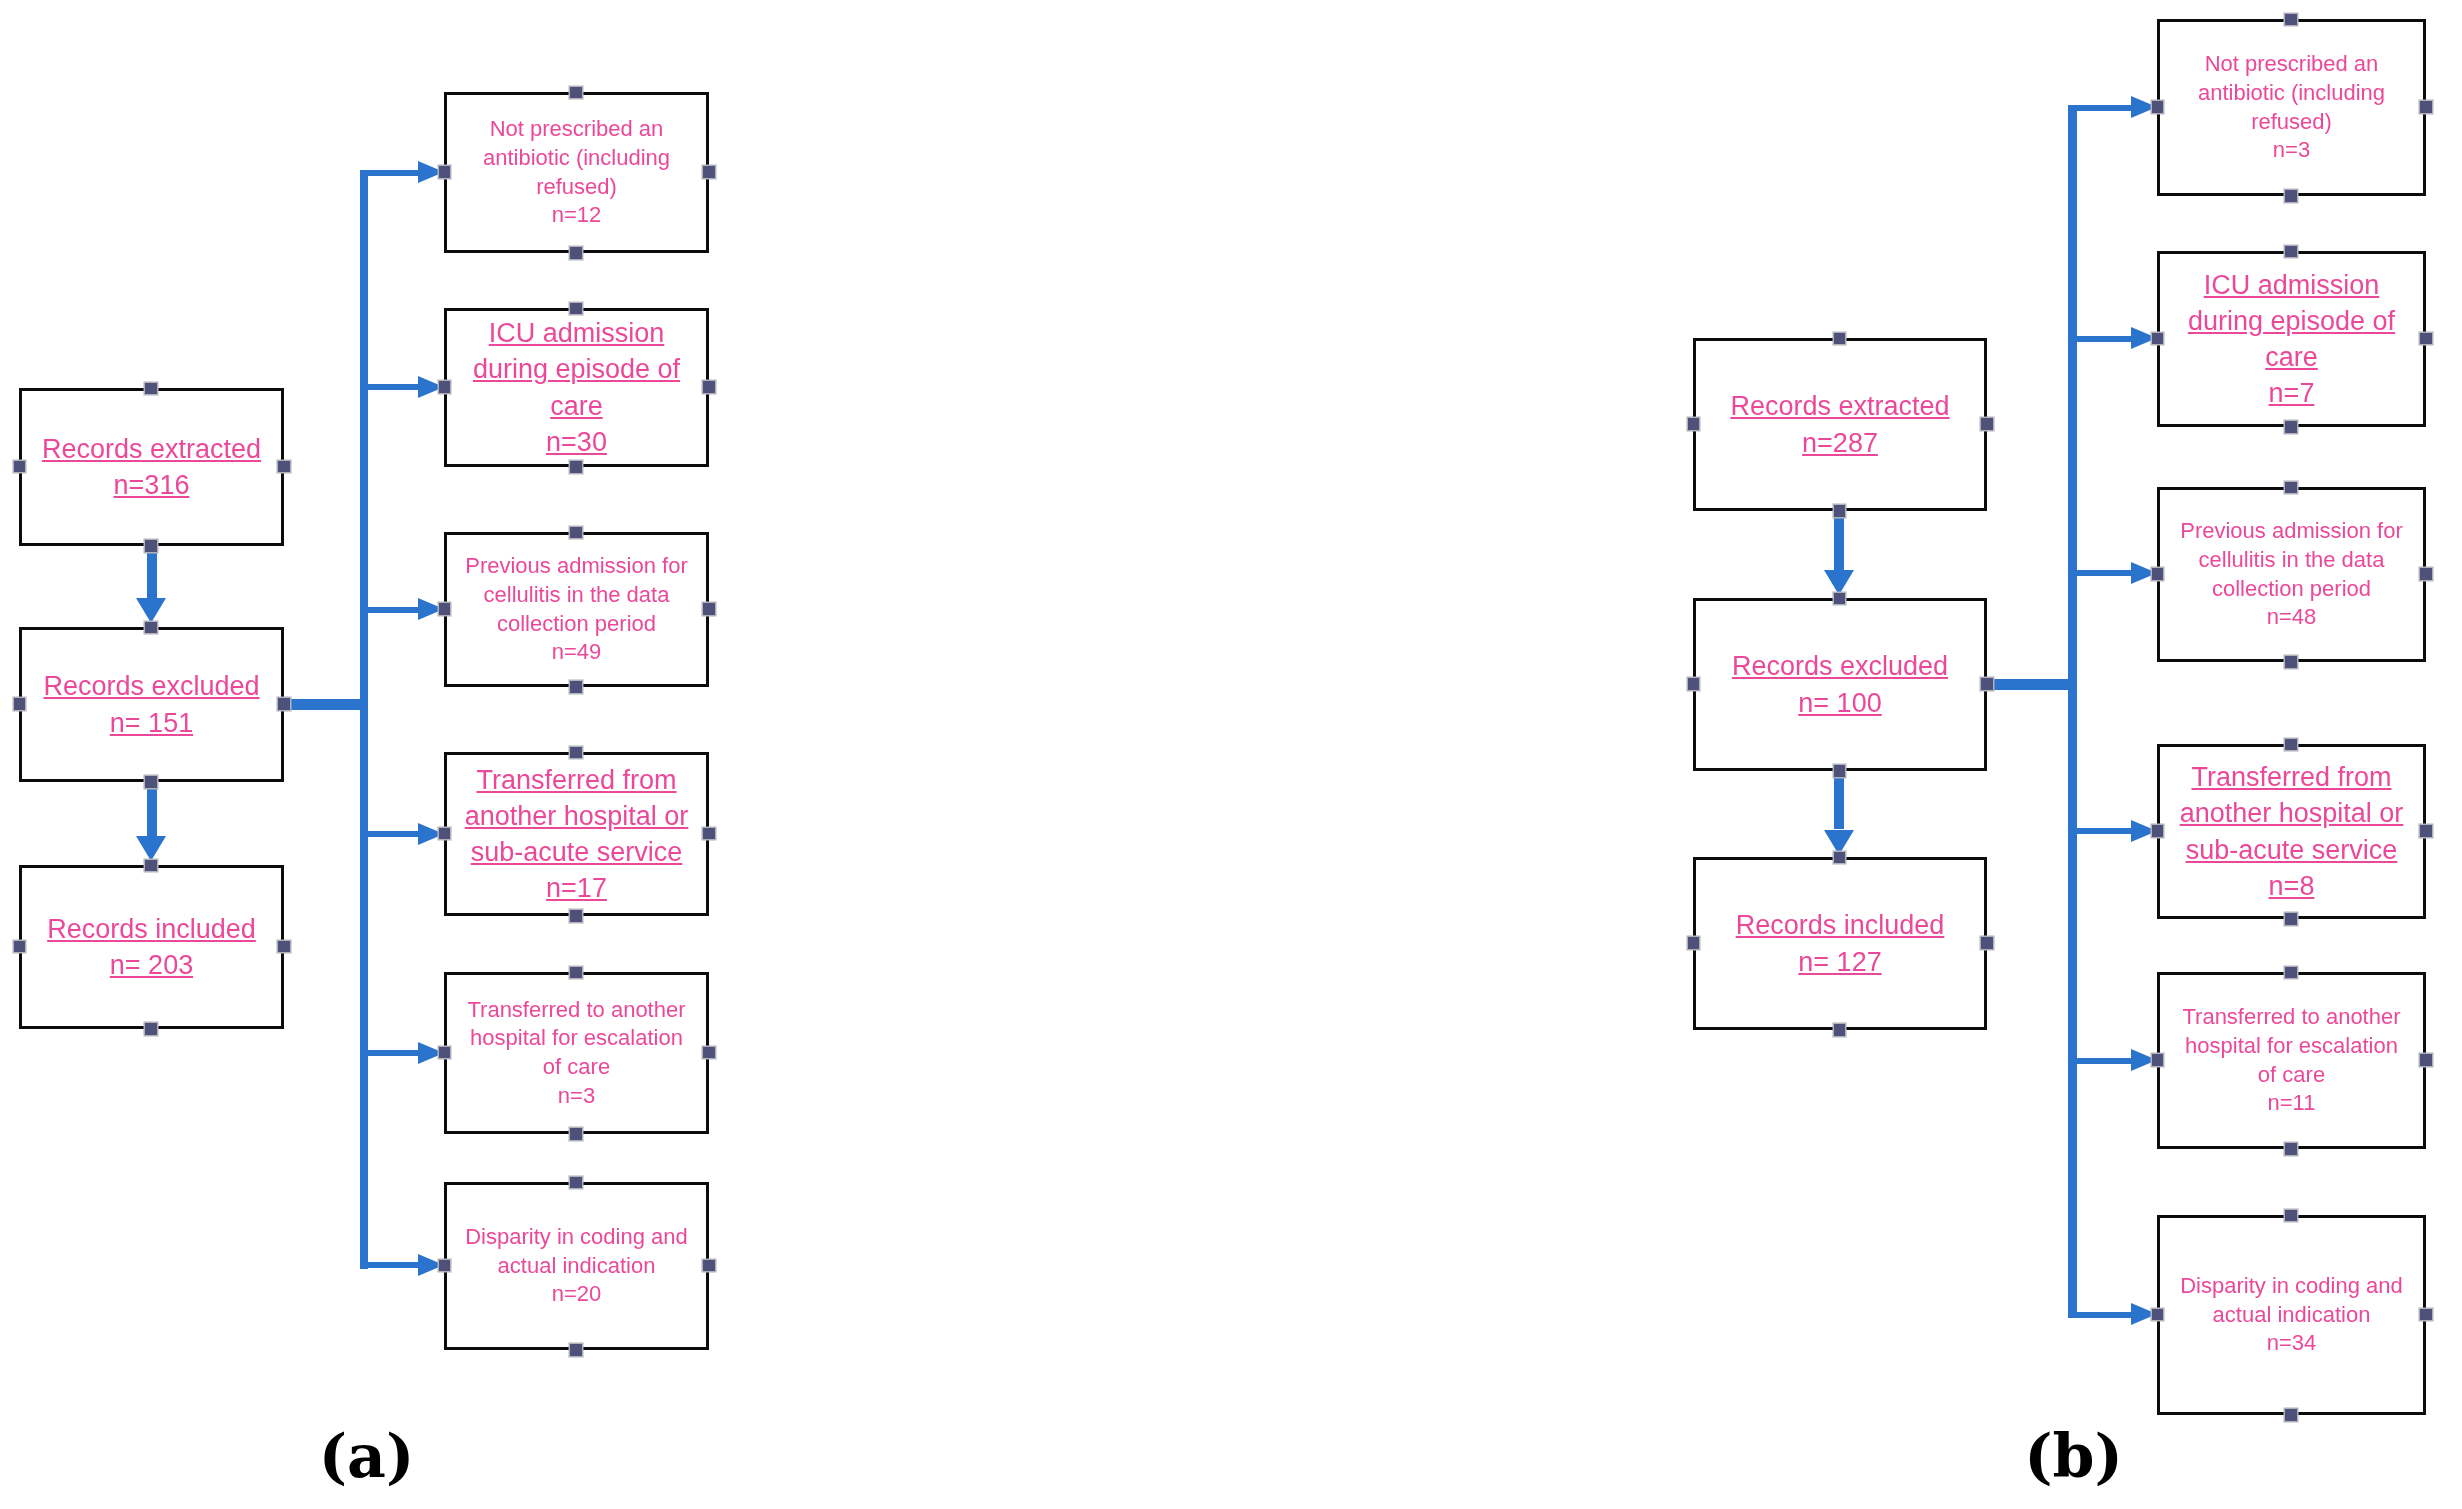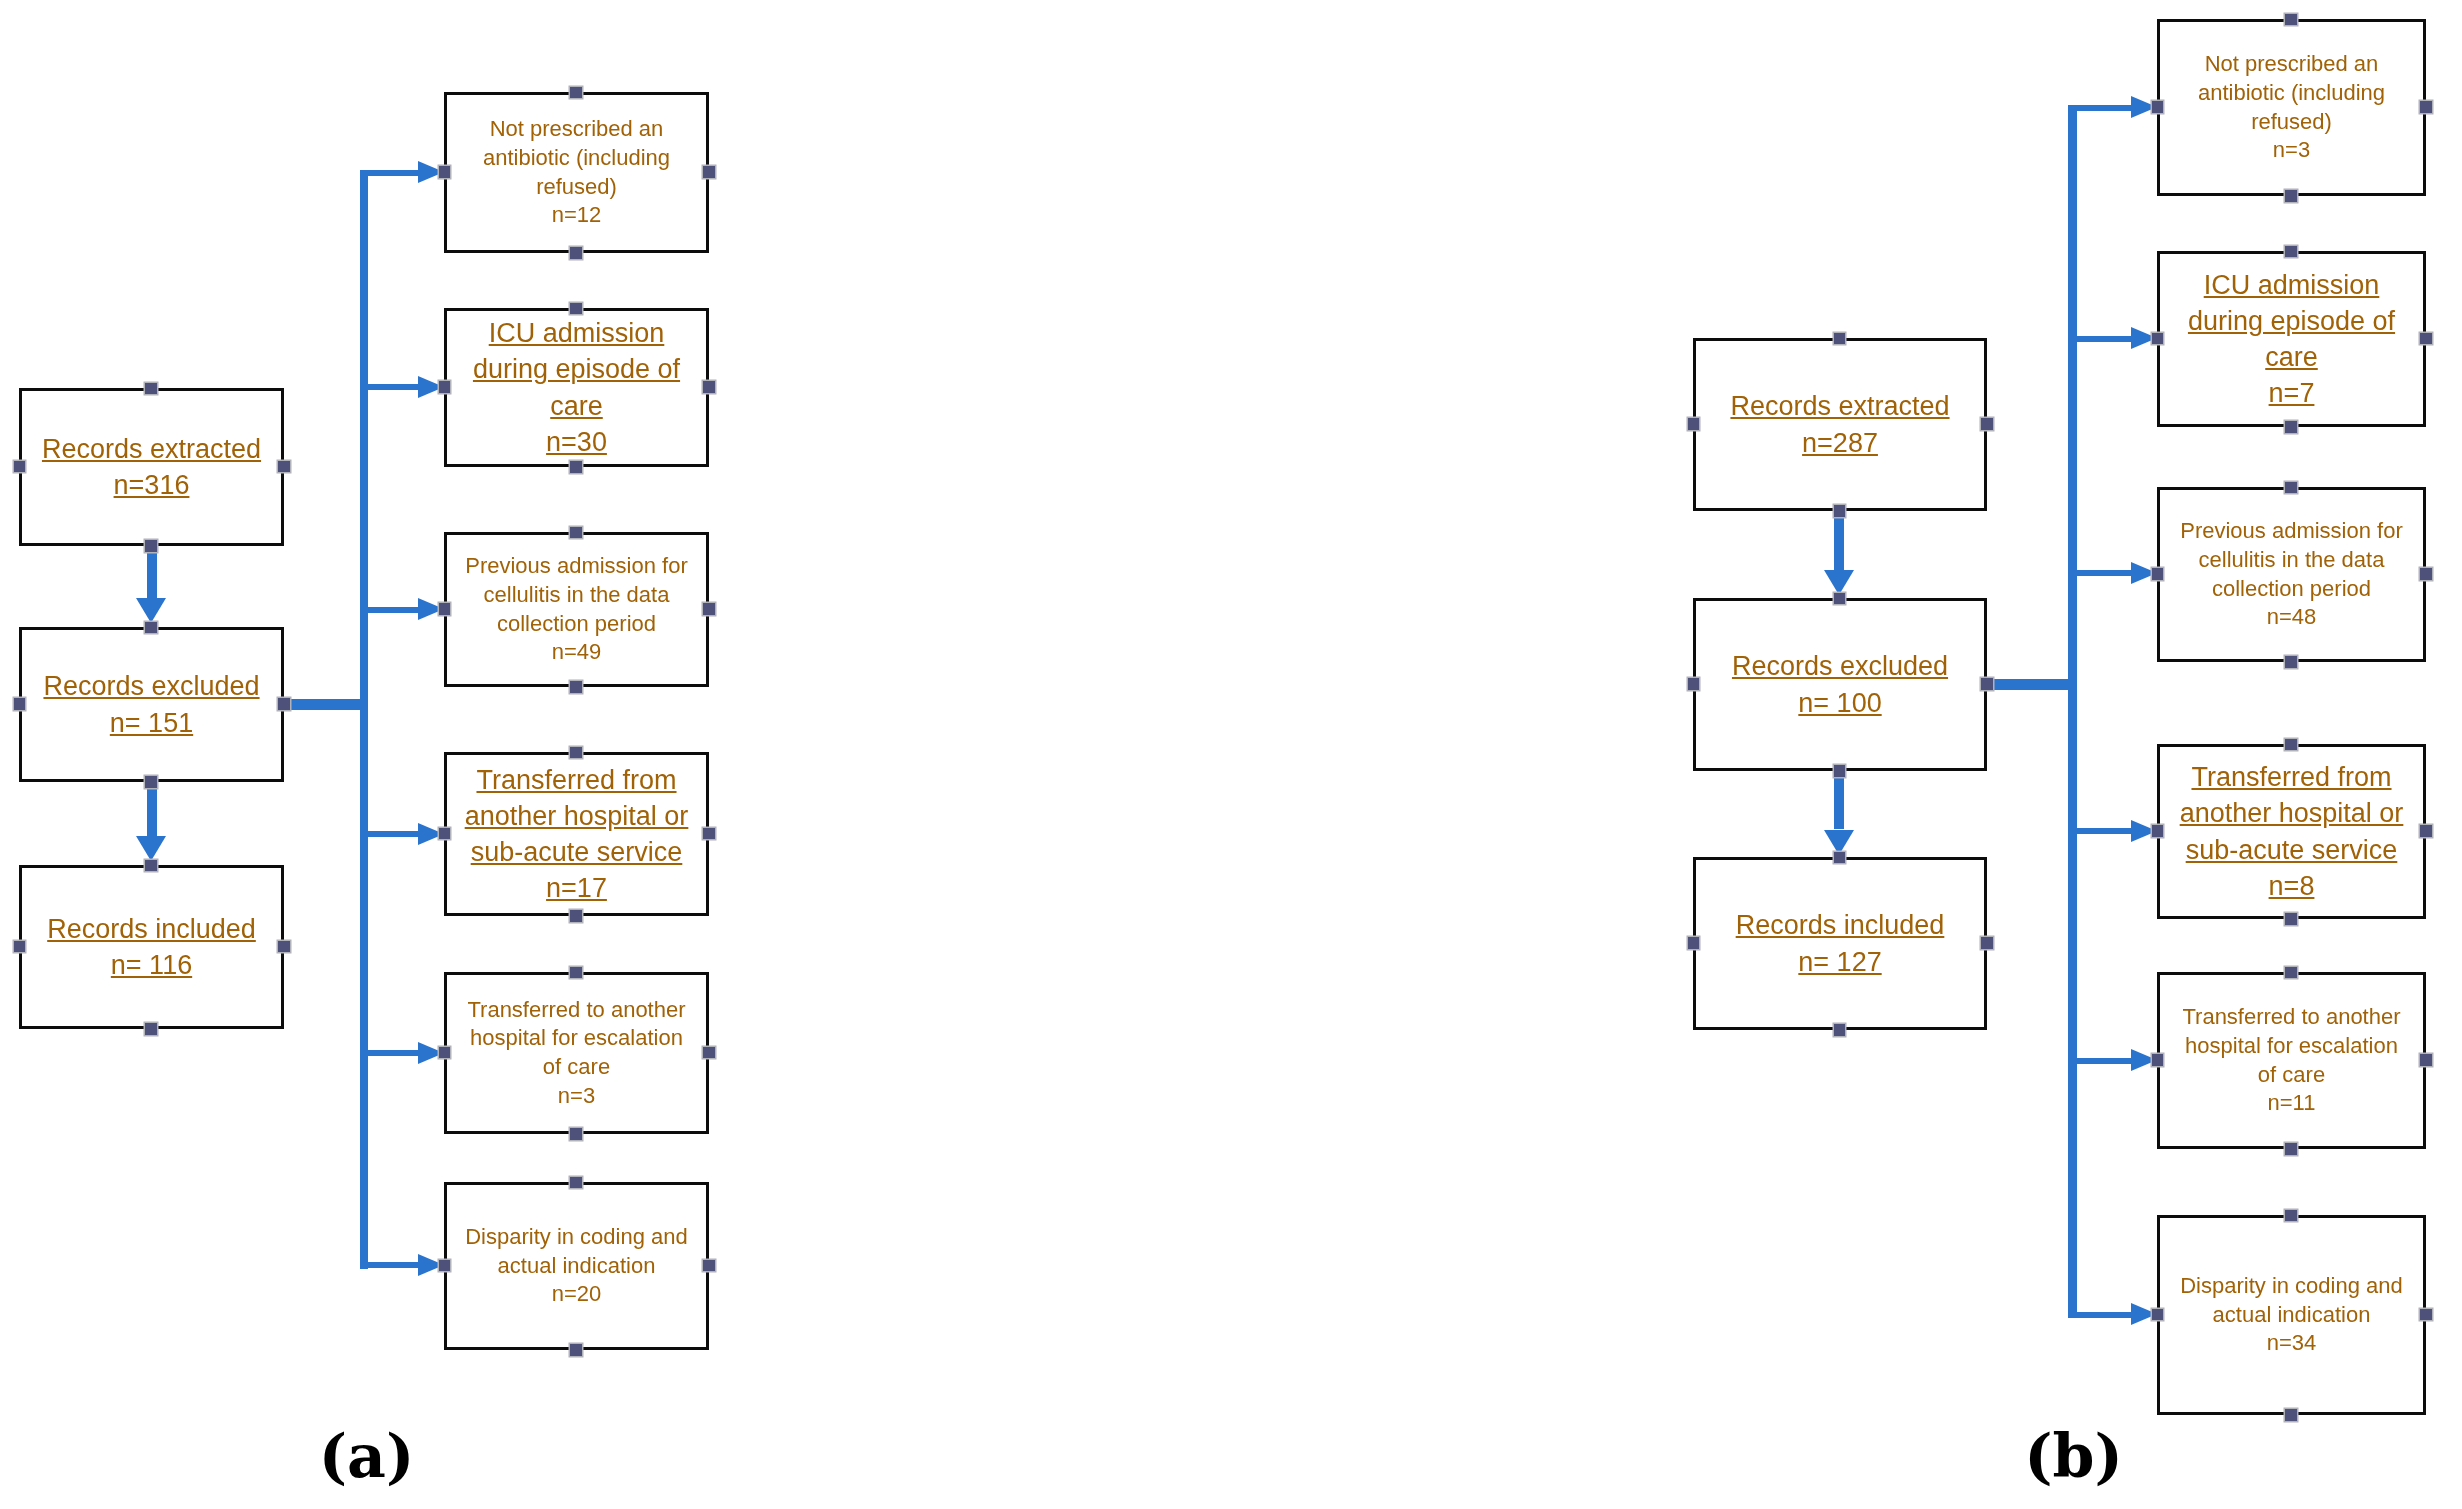--- a/index.html
+++ b/index.html
@@ -4,21 +4,21 @@
 <style>
   html,body{margin:0;padding:0;background:#ffffff;}
   .canvas{
     position:relative;width:2462px;height:1510px;background:#ffffff;
     font-family:"Liberation Sans", sans-serif;overflow:hidden;
   }
   
   .box{
     position:absolute;background:#ffffff;border:3.1px solid #0c0c0c;box-sizing:border-box;
     display:flex;flex-direction:column;align-items:center;justify-content:center;
-    text-align:center;color:#a16207;
+    text-align:center;color:#ec4899;
   }
   .lbl{white-space:pre-line;}
   .fz-sm .lbl,.fz-sm .num{font-size:22px;line-height:1.30;}
   .fz-lg .lbl,.fz-lg .num{font-size:27px;line-height:1.34;text-decoration:underline;}
   
   .h{
     position:absolute;width:11.5px;height:11.5px;background:#4E527A;
     box-shadow:0 0 0 1.5px #b2b2ba;z-index:5;
   }
   .ht{left:50%;top:-8.5px;margin-left:-6.2px;}
@@ -83,21 +83,21 @@
       <i class="h hr"></i>
     <div class="lbl">Records excluded</div>
     <div class="num">n= 151</div>
   </div>
   <div class="box fz-lg" style="left:19px;top:865px;width:265px;height:164px;">
     <i class="h ht"></i>
       <i class="h hb"></i>
       <i class="h hl"></i>
       <i class="h hr"></i>
     <div class="lbl">Records included</div>
-    <div class="num">n= 116</div>
+    <div class="num">n= 203</div>
   </div>
 
   <div class="box fz-sm" style="left:444px;top:92px;width:265px;height:161px;">
     <i class="h ht"></i>
       <i class="h hb"></i>
       <i class="h hl"></i>
       <i class="h hr"></i>
     <div class="lbl">Not prescribed an
 antibiotic (including
 refused)</div>

